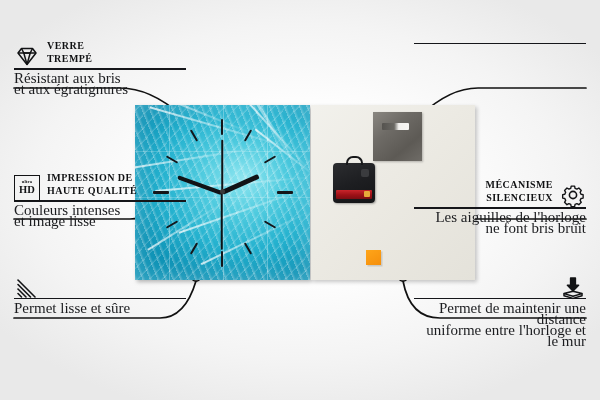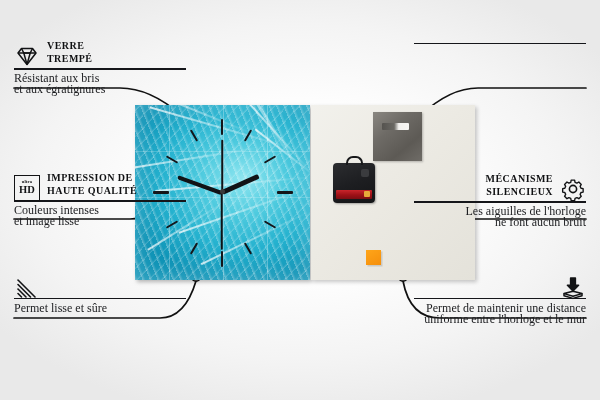--- a/index.html
+++ b/index.html
@@ -101,38 +101,38 @@
   .callout .head { display:flex; align-items:center; gap:7px; }
   .callout .title {
     font-family:"Liberation Serif", serif;
     font-weight:bold; font-size:10px; line-height:12.6px;
     letter-spacing:.45px; color:#101113; text-transform:uppercase;
     white-space:pre-line;
   }
   .callout .rule { height:1.4px; background:#15161a; margin-top:3px; }
   .callout .desc {
     font-family:"Liberation Serif", serif;
-    font-size:12px; line-height:11px; color:#1b1c1f; margin-top:3.5px;
+    font-size:15px; line-height:11px; color:#1b1c1f; margin-top:3.5px;
     white-space:pre-line;
   }
   .ico { flex:0 0 auto; width:26px; height:20px; display:block; }
   .ico svg { display:block; width:26px; height:26px; }
 
   .callout.left .head { justify-content:flex-start; }
   .callout.left .title, .callout.left .desc { text-align:left; }
   .callout.right { text-align:right; }
   .callout.right .head { justify-content:flex-end; }
   .callout.right .title, .callout.right .desc { text-align:right; }
 
   
   #c-verre      { left:14px;  top:40px;  }
   #c-impression { left:14px;  top:172px; }
   #c-bords      { left:14px;  top:275px; }
   #c-poignees   { left:414px; top:40px;  }
-  #c-mecanisme  { left:414px; top:173px; }
+  #c-mecanisme  { left:414px; top:179px; }
   #c-entretoise { left:414px; top:275px; }
 
   #c-verre .rule      { width:172px; }
   #c-impression .rule { width:172px; }
   #c-bords .rule      { width:172px; }
   #c-poignees .rule   { width:172px; }
   #c-mecanisme .rule  { width:172px; }
   #c-entretoise .rule { width:172px; }
 
   .hd-box {
@@ -290,21 +290,21 @@
         <svg viewBox="0 0 26 26">
             <g fill="none" stroke="#121315" stroke-width="1.6" stroke-linejoin="round">
           <path d="M11 2.8 h4 l.5 2.5 2.2 1 2.2-1.3 2.8 2.8 -1.3 2.2 1 2.2 2.5 .5 v4 l-2.5 .5 -1 2.2 1.3 2.2 -2.8 2.8 -2.2-1.3 -2.2 1 -.5 2.5 h-4 l-.5-2.5 -2.2-1 -2.2 1.3 -2.8-2.8 1.3-2.2 -1-2.2 -2.5-.5 v-4 l2.5-.5 1-2.2 -1.3-2.2 2.8-2.8 2.2 1.3 2.2-1 Z" transform="scale(.86) translate(2 2)"></path>
           <circle cx="13" cy="13" r="3.6"></circle>
             </g>
           </svg>
       </span>
     </div>
     <div class="rule"></div>
     <div class="desc">Les aiguilles de l'horloge
-ne font aucun bruit</div>
+ne font bris bruit</div>
   </div>
 
   <div class="callout right" id="c-entretoise">
     <div class="head">
       <span class="ico">
         <svg viewBox="0 0 26 26">
             <g fill="none" stroke="#121315" stroke-width="1.5" stroke-linejoin="round">
           <path d="M10.6 3 h4.8 v7.2 h3.2 L13 16 L7.4 10.2 h3.2 Z" fill="#121315"></path>
           <path d="M13 16.3 L22 18.6 L13 21.2 L4 18.6 Z"></path>
           <path d="M4 18.6 v2.2 L13 23.4 L22 20.8 v-2.2"></path>

